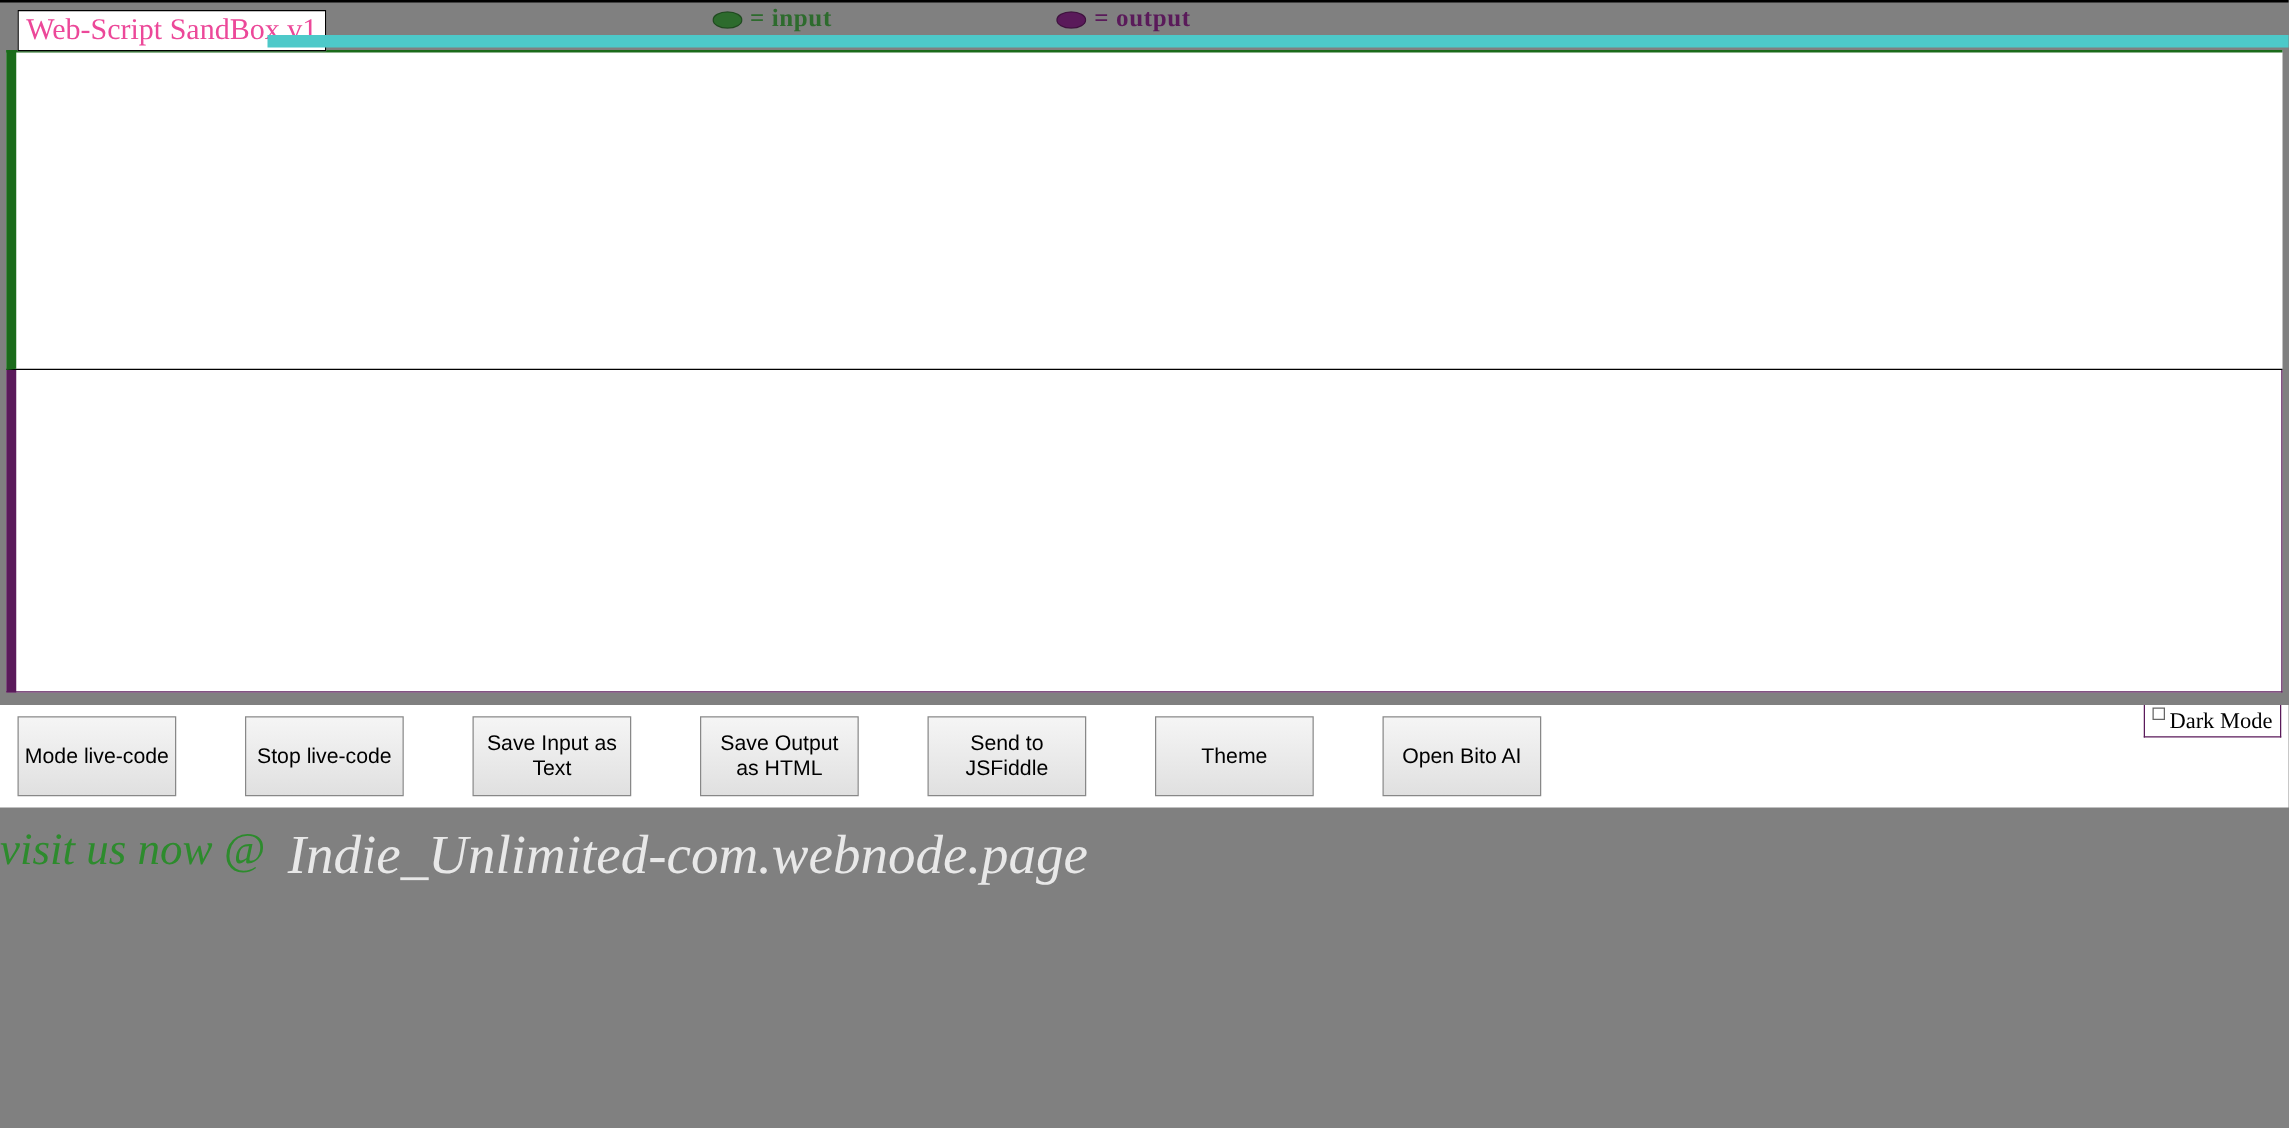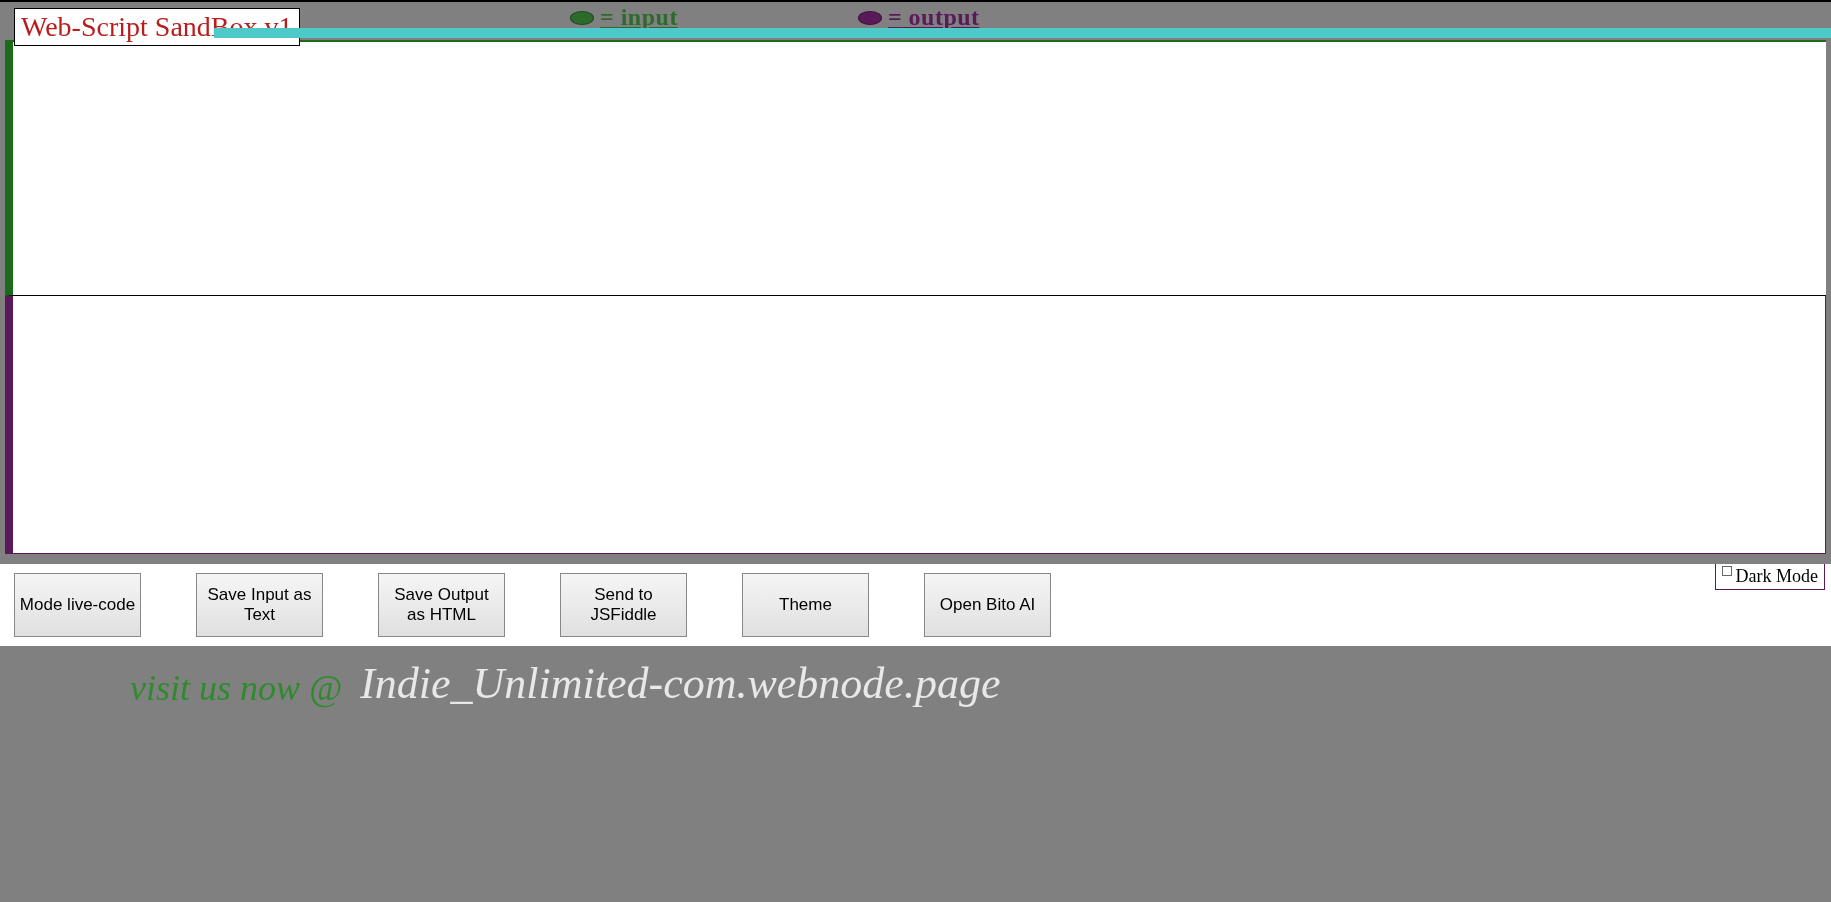--- a/index.html
+++ b/index.html
@@ -24,22 +24,22 @@
       display: flex;
       align-items: center;
     }
     .title-box {
       position: absolute;
       left: 14px;
       top: 6px;
       background: #fff;
       border: 1px solid #000;
       padding: 2px 6px;
-      font-size: 28px;
-      color: #b91c1c;
+      font-size: 24px;
+      color: #ec4899;
     }
     .legend-container {
       position: absolute;
       left: 570px;
       top: 2px;
       display: flex;
       gap: 180px;
       align-items: center;
     }
     .legend-item {
@@ -53,23 +53,22 @@
       border-radius: 50%;
       border: 1px solid rgba(0,0,0,0.3);
     }
     .legend-blob.green {
       background: #2d6b2d;
     }
     .legend-blob.purple {
       background: #5a1a5a;
     }
     .legend-text {
-      font-size: 24px;
+      font-size: 20px;
       font-weight: bold;
-      text-decoration: underline;
       letter-spacing: 0.5px;
     }
     .legend-text.input {
       color: #2d6b2d;
     }
     .legend-text.output {
       color: #5a1a5a;
       text-align: center;
     }
     .teal-strip {
@@ -142,22 +141,21 @@
     }
     .darkmode-box .cb {
       width: 10px;
       height: 10px;
       border: 1px solid #666;
       display: inline-block;
     }
     .footer {
       margin-top: 12px;
       display: flex;
-      align-items: flex-end;
-      padding-left: 130px;
+      align-items: flex-start;
       gap: 18px;
     }
     .visit-text {
       font-family: "Brush Script MT", cursive;
       font-size: 36px;
       color: #2d8b2d;
       font-style: italic;
     }
     .site-text {
       font-family: Liberation Serif, serif;
@@ -184,20 +182,21 @@
   <div class="teal-strip"></div>
 </div>
 
 <div class="panels">
   <div class="input-panel"></div>
   <div class="output-panel"></div>
 </div>
 
 <div class="button-row">
   <button class="action-btn">Mode live-code</button>
+  <button class="action-btn">Stop live-code</button>
   <button class="action-btn">Save Input as Text</button>
   <button class="action-btn">Save Output as HTML</button>
   <button class="action-btn">Send to JSFiddle</button>
   <button class="action-btn">Theme</button>
   <button class="action-btn">Open Bito AI</button>
   <div class="darkmode-box">
     <span class="cb"></span>
     <span>Dark Mode</span>
   </div>
 </div>

